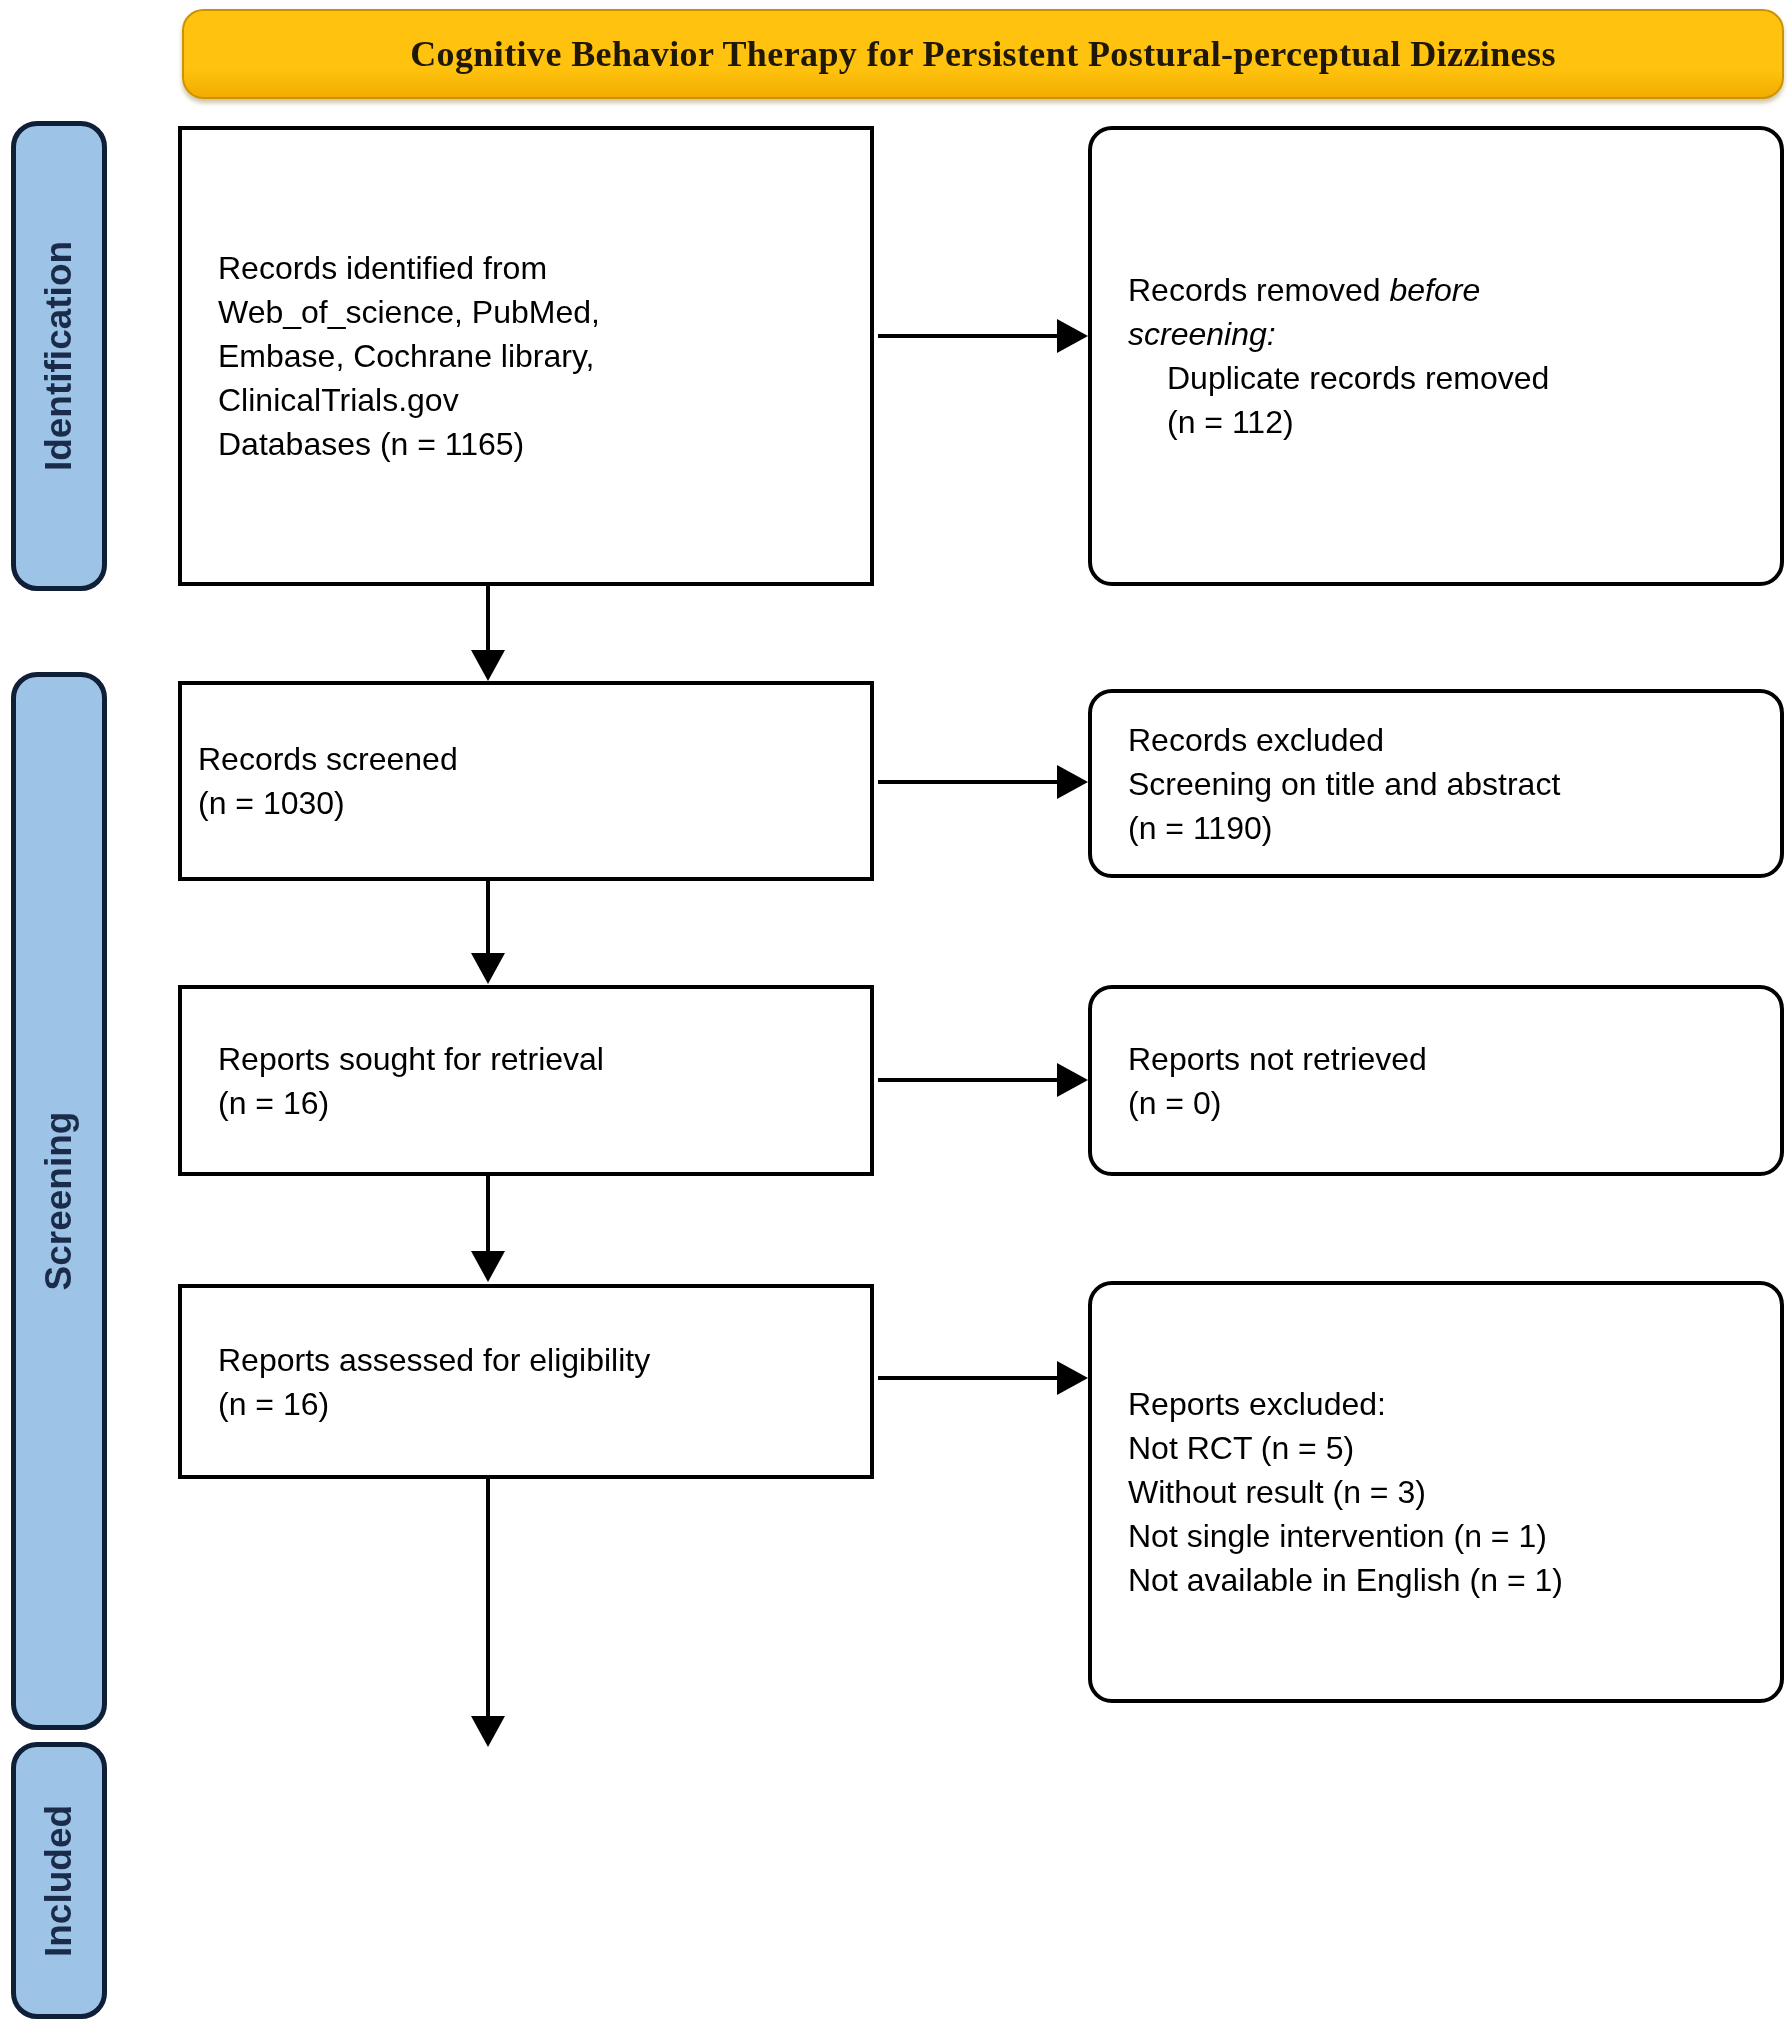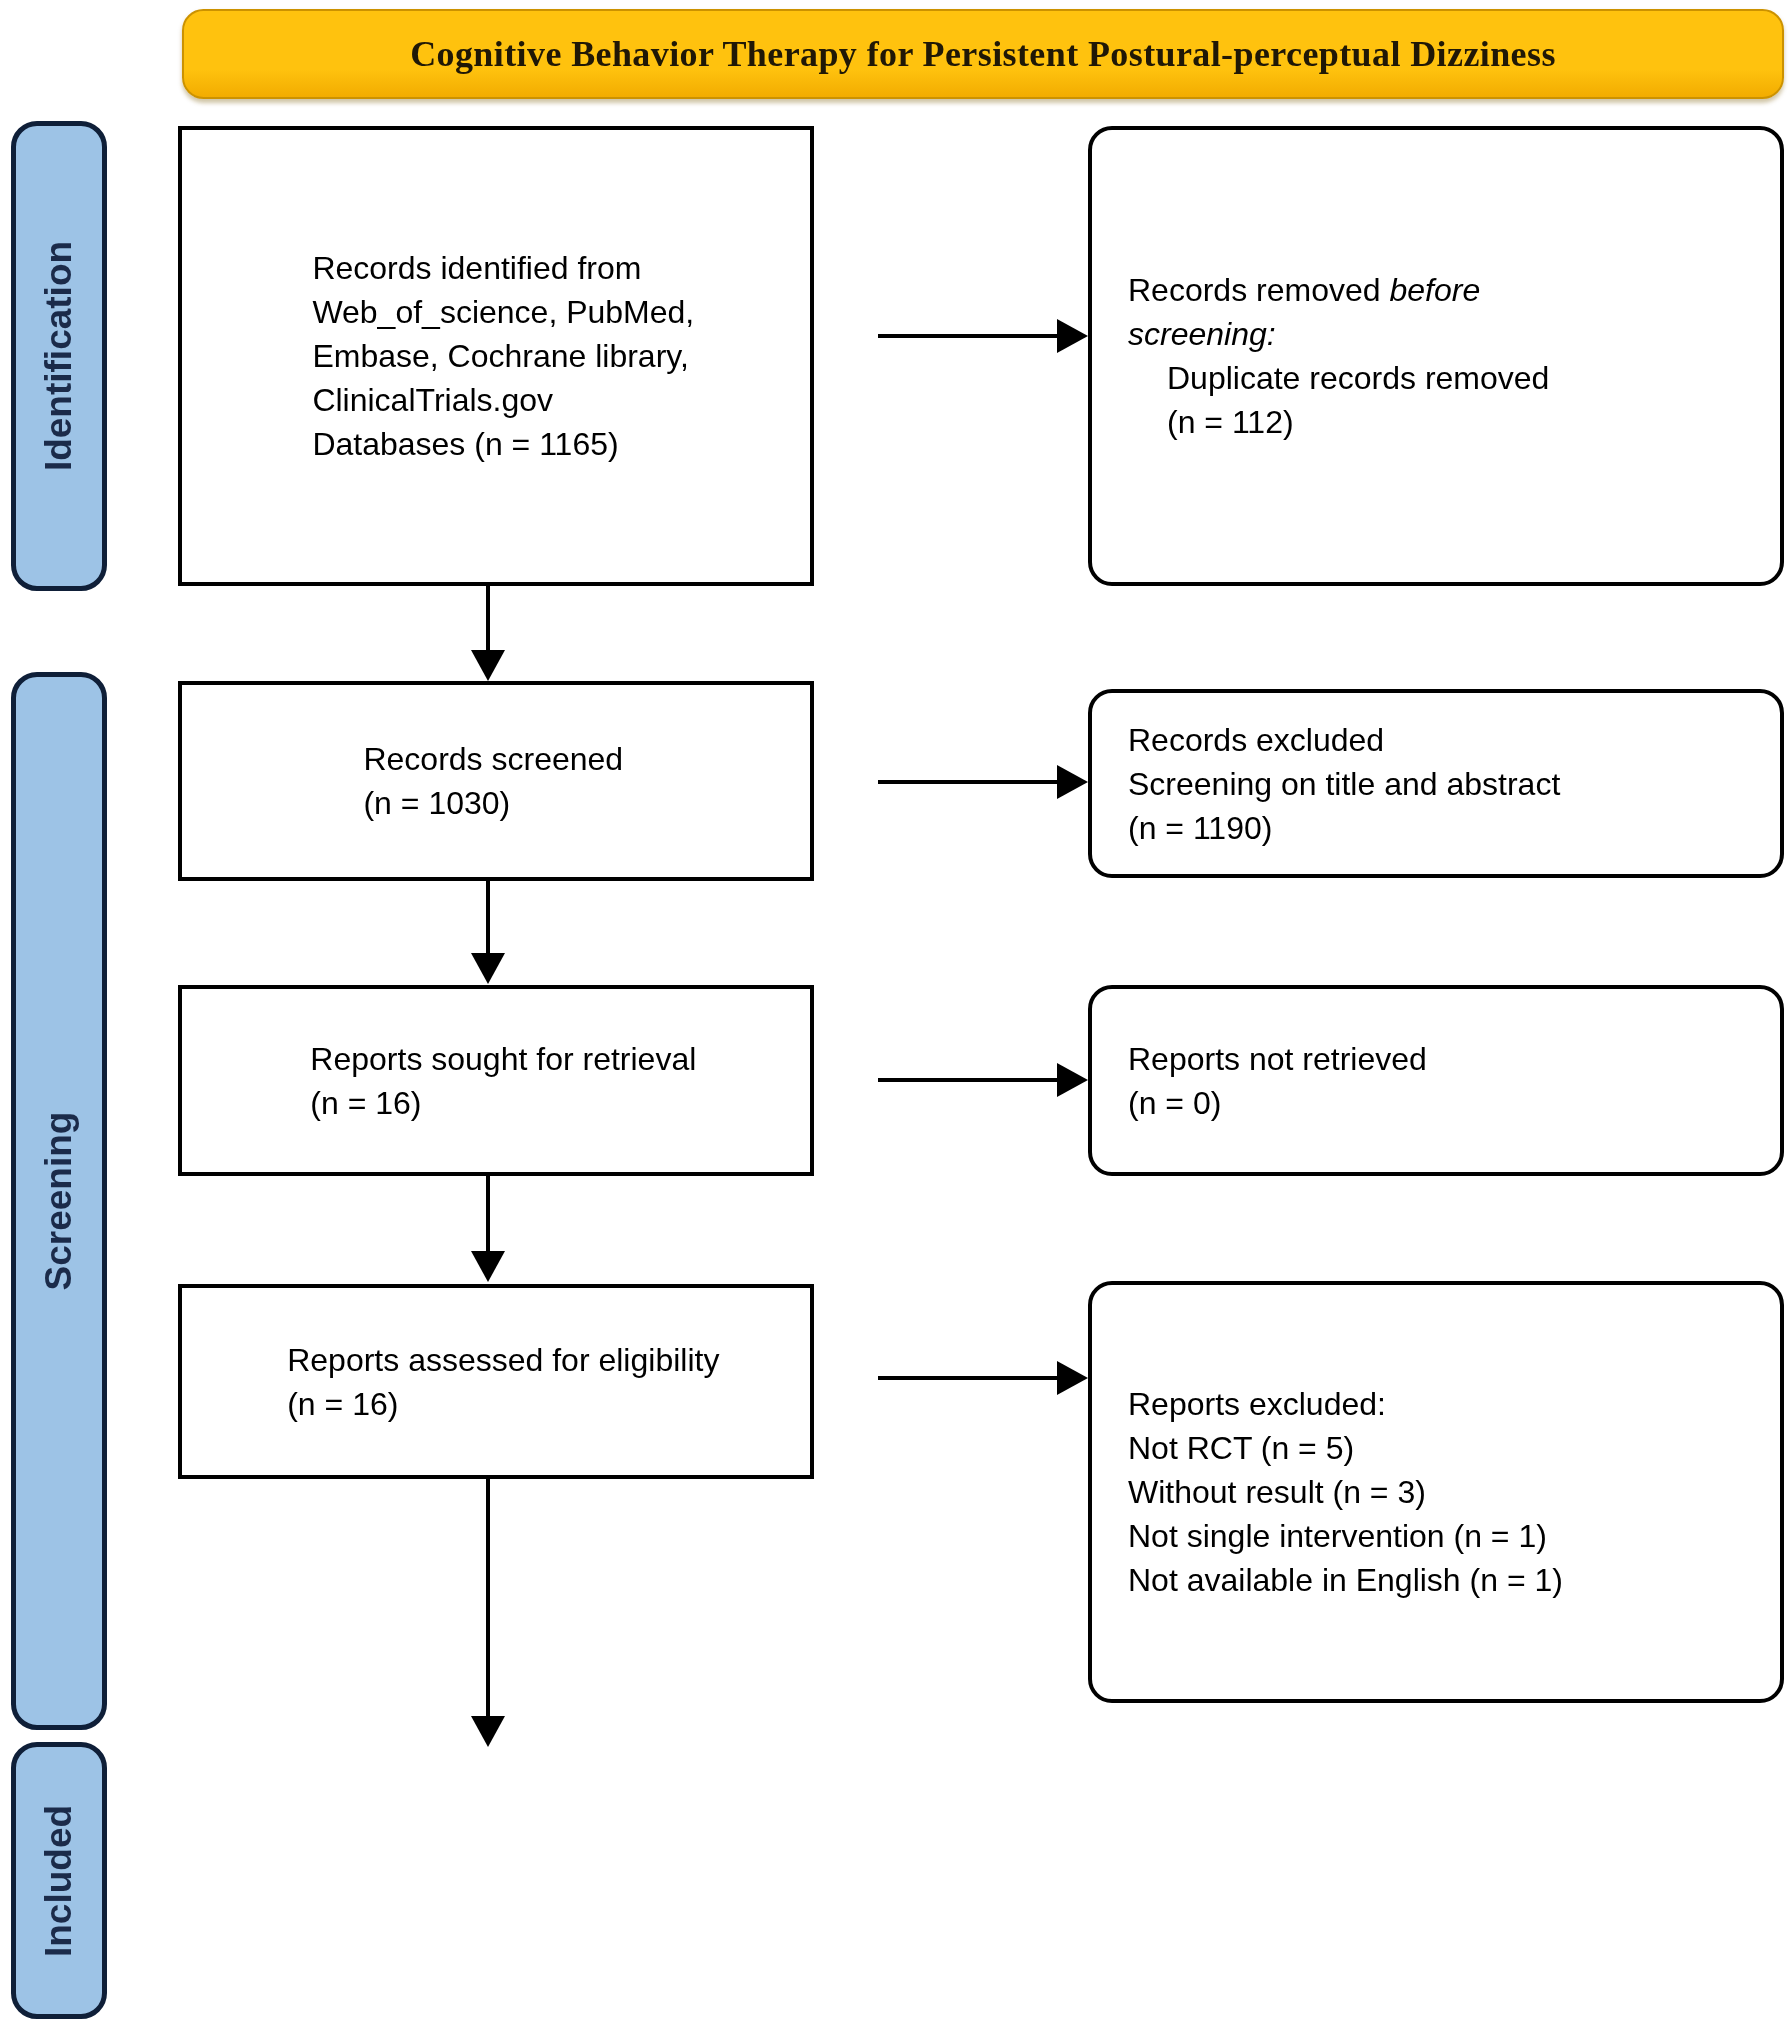--- a/index.html
+++ b/index.html
@@ -59,21 +59,21 @@
     color:var(--stage-text);
   }
   .box{
     position:absolute;
     background:#ffffff;
     border:4.3px solid var(--box-border);
     box-sizing:border-box;
     display:flex;align-items:center;
     padding:7.1px 21.4px 7.1px 36px;
   }
-  .lbox{left:178px;width:636px;justify-content:center;}
+  .lbox{left:178px;width:696px;}
   .rbox{left:1088px;width:696px;border-radius:24px;}
   .box-b1{top:126px;height:460px;}
   .box-b2{top:681px;height:200px;padding-left:16px;}
   .box-b3{top:985px;height:191px;}
   .box-b4{top:1284px;height:195px;}
   .box-b5{top:1749px;height:254px;}
   .box-r1{top:126px;height:460px;}
   .box-r2{top:689px;height:189px;}
   .box-r3{top:985px;height:191px;}
   .box-r4{top:1281px;height:422px;}

